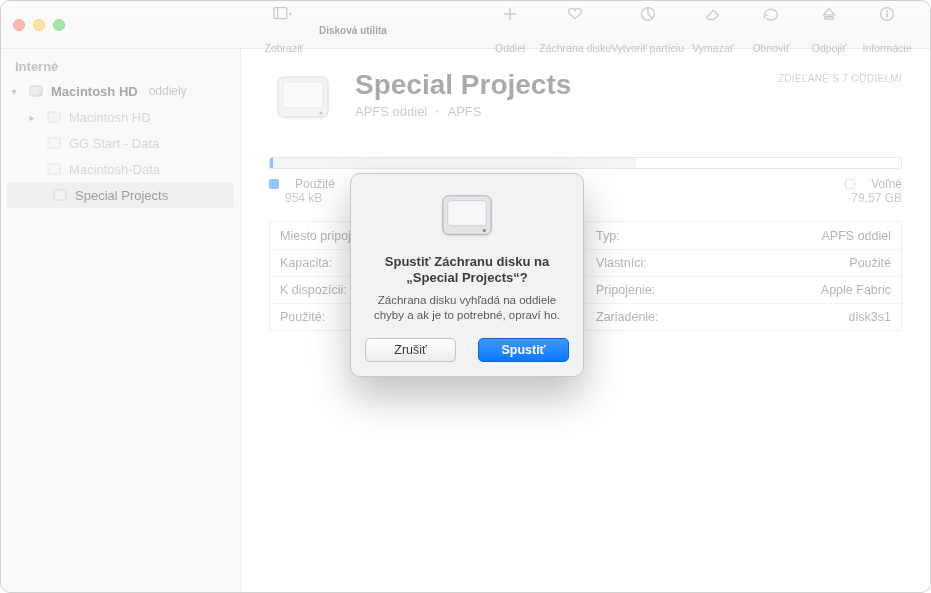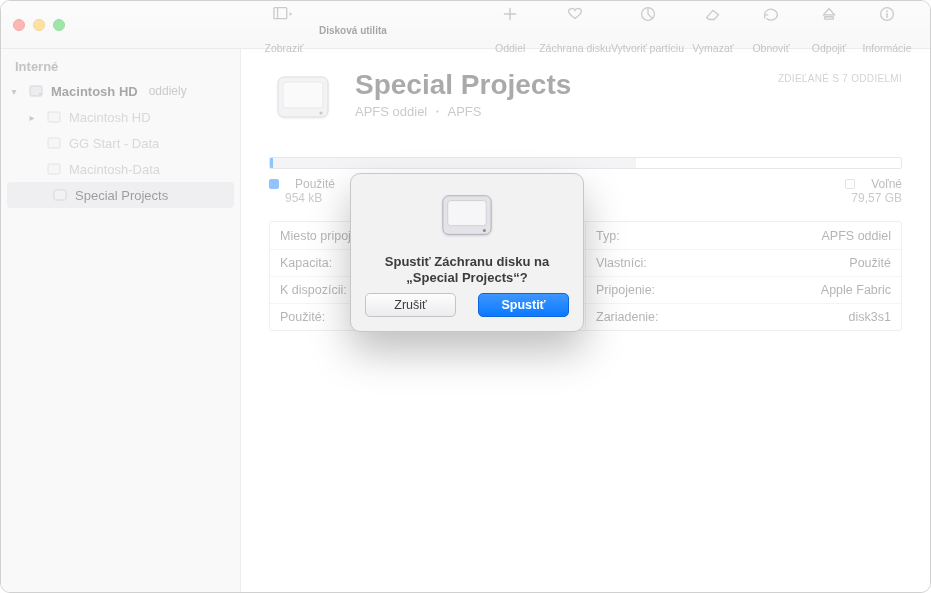--- a/index.html
+++ b/index.html
@@ -296,19 +296,20 @@
 
   <div class="dialog">
     <div class="dicon">
       <svg class="drive-svg" width="60" height="54" viewBox="0 0 62 56">
         <rect x="6" y="6" width="50" height="40" rx="6" fill="#e4e4e8" stroke="#b0b0b6"></rect>
         <rect x="11" y="11" width="40" height="26" rx="3" fill="#f6f6f8" stroke="#cfcfd4"></rect>
         <circle cx="49" cy="42" r="1.6" fill="#8a8a90"></circle>
       </svg>
     </div>
     <div class="dtitle">Spustiť Záchranu disku na „Special Projects“?</div>
+    <div class="dmsg">Záchrana disku vyhľadá na oddiele chyby a ak je to potrebné, opraví ho.</div>
     <div class="dbtns">
       <div class="dbtn sec">Zrušiť</div>
       <div class="dbtn pri">Spustiť</div>
     </div>
   </div>
 
 </div>
 
 </body></html>

